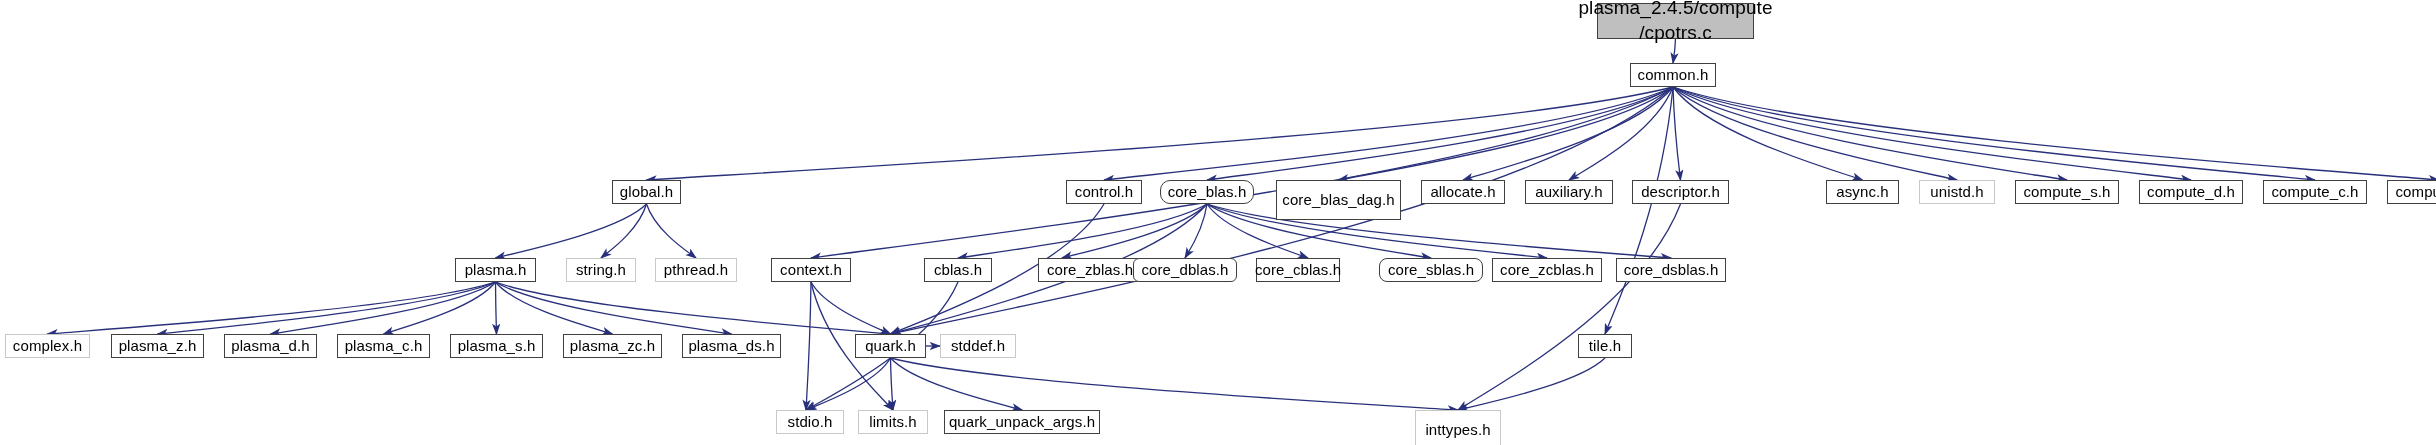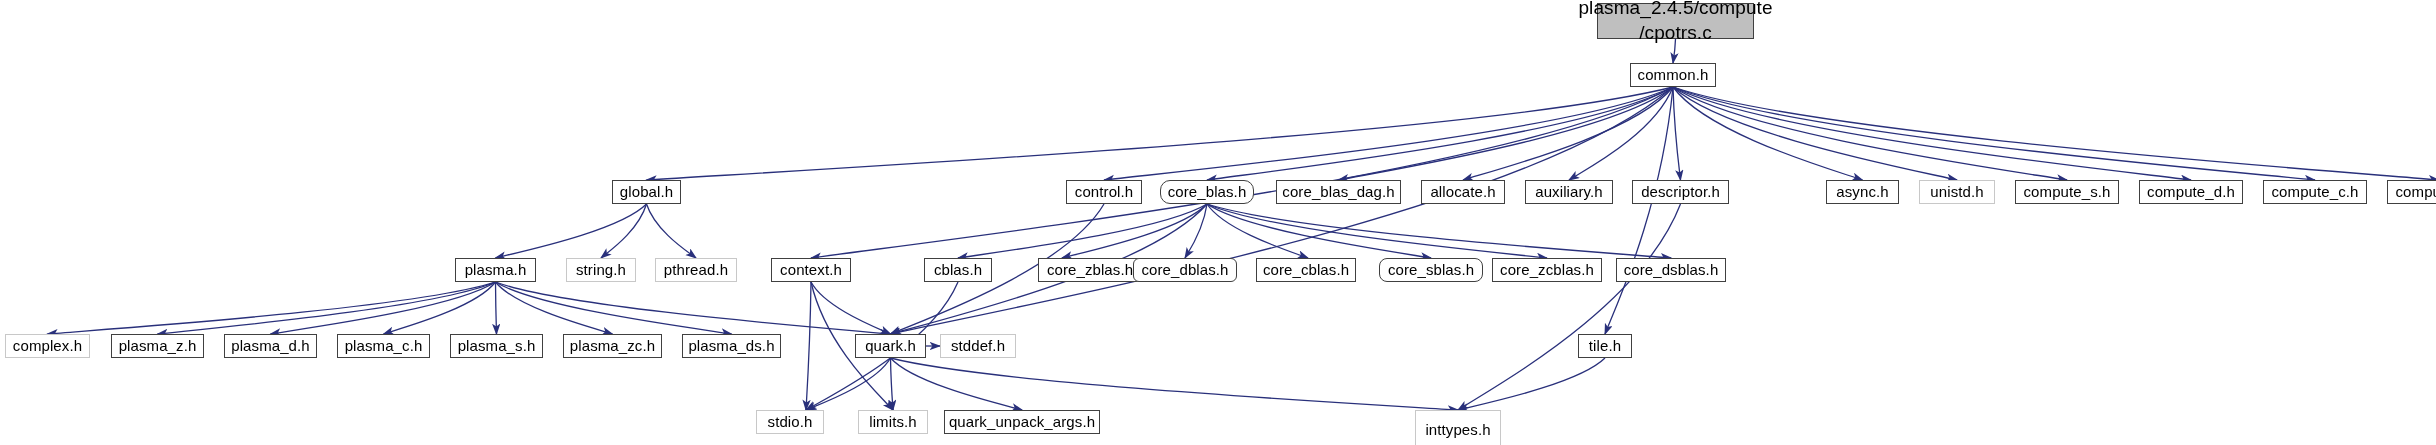--- a/index.html
+++ b/index.html
@@ -109,48 +109,48 @@
       <path d="M890.5,358 C992.65,384 1355.85,403.5 1458,410" fill="none" stroke="#29307b" stroke-width="1.3" marker-end="url(#ah)"></path>
       <path d="M1680.5,204 C1640.45,307 1498.05,384.25 1458,410" fill="none" stroke="#29307b" stroke-width="1.3" marker-end="url(#ah)"></path>
       <path d="M1605,358 C1578.54,384 1484.46,403.5 1458,410" fill="none" stroke="#29307b" stroke-width="1.3" marker-end="url(#ah)"></path>
     </svg>
 <div class="node root" style="left: 1597px; top: 3px; width: 157px; height: 36px;">plasma_2.4.5/compute
 /cpotrs.c</div>
     <div class="node" style="left: 1630px; top: 63px; width: 86px; height: 24px;">common.h</div>
     <div class="node" style="left: 612px; top: 180px; width: 69px; height: 24px;">global.h</div>
     <div class="node" style="left: 1066px; top: 180px; width: 76px; height: 24px;">control.h</div>
     <div class="node" style="left: 1160px; top: 180px; width: 94px; height: 24px; border-radius: 10px;">core_blas.h</div>
-    <div class="node" style="left: 1276px; top: 180px; width: 125px; height: 24px;">core_blas_dag.h</div>
+    <div class="node" style="left: 1276px; top: 180px; width: 125px; height: 40px;">core_blas_dag.h</div>
     <div class="node" style="left: 1421px; top: 180px; width: 84px; height: 24px;">allocate.h</div>
     <div class="node" style="left: 1525px; top: 180px; width: 88px; height: 24px;">auxiliary.h</div>
     <div class="node" style="left: 1632px; top: 180px; width: 97px; height: 24px;">descriptor.h</div>
     <div class="node" style="left: 1826px; top: 180px; width: 73px; height: 24px;">async.h</div>
     <div class="node ext" style="left: 1919px; top: 180px; width: 76px; height: 24px;">unistd.h</div>
     <div class="node" style="left: 2015px; top: 180px; width: 104px; height: 24px;">compute_s.h</div>
     <div class="node" style="left: 2139px; top: 180px; width: 104px; height: 24px;">compute_d.h</div>
     <div class="node" style="left: 2263px; top: 180px; width: 104px; height: 24px;">compute_c.h</div>
     <div class="node" style="left: 2387px; top: 180px; width: 104px; height: 24px;">compute_z.h</div>
     <div class="node" style="left: 455px; top: 258px; width: 81px; height: 24px;">plasma.h</div>
     <div class="node ext" style="left: 566px; top: 258px; width: 70px; height: 24px;">string.h</div>
     <div class="node ext" style="left: 655px; top: 258px; width: 82px; height: 24px;">pthread.h</div>
     <div class="node" style="left: 771px; top: 258px; width: 80px; height: 24px;">context.h</div>
     <div class="node" style="left: 924px; top: 258px; width: 68px; height: 24px;">cblas.h</div>
     <div class="node" style="left: 1010px; top: 258px; width: 104px; height: 24px; margin-left: 28px;">core_zblas.h</div>
     <div class="node" style="left: 1133px; top: 258px; width: 104px; height: 24px; border-radius: 6px;">core_dblas.h</div>
-    <div class="node" style="left: 1256px; top: 258px; width: 100px; height: 24px;">core_cblas.h</div>
+    <div class="node" style="left: 1256px; top: 258px; width: 84px; height: 24px;">core_cblas.h</div>
     <div class="node" style="left: 1379px; top: 258px; width: 104px; height: 24px; border-radius: 8px;">core_sblas.h</div>
     <div class="node" style="left: 1492px; top: 258px; width: 110px; height: 24px;">core_zcblas.h</div>
     <div class="node" style="left: 1616px; top: 258px; width: 110px; height: 24px;">core_dsblas.h</div>
     <div class="node ext" style="left: 5px; top: 334px; width: 85px; height: 24px;">complex.h</div>
     <div class="node" style="left: 111px; top: 334px; width: 93px; height: 24px;">plasma_z.h</div>
     <div class="node" style="left: 224px; top: 334px; width: 93px; height: 24px;">plasma_d.h</div>
     <div class="node" style="left: 337px; top: 334px; width: 93px; height: 24px;">plasma_c.h</div>
     <div class="node" style="left: 450px; top: 334px; width: 93px; height: 24px;">plasma_s.h</div>
     <div class="node" style="left: 563px; top: 334px; width: 99px; height: 24px;">plasma_zc.h</div>
     <div class="node" style="left: 682px; top: 334px; width: 99px; height: 24px;">plasma_ds.h</div>
     <div class="node" style="left: 855px; top: 334px; width: 71px; height: 24px;">quark.h</div>
     <div class="node ext" style="left: 940px; top: 334px; width: 76px; height: 24px;">stddef.h</div>
     <div class="node" style="left: 1578px; top: 334px; width: 54px; height: 24px;">tile.h</div>
-    <div class="node ext" style="left: 756px; top: 410px; width: 68px; height: 24px;">stdio.h</div>
+    <div class="node ext" style="left: 776px; top: 410px; width: 68px; height: 24px;">stdio.h</div>
     <div class="node ext" style="left: 858px; top: 410px; width: 70px; height: 24px;">limits.h</div>
     <div class="node" style="left: 944px; top: 410px; width: 156px; height: 24px;">quark_unpack_args.h</div>
     <div class="node ext" style="left: 1415px; top: 410px; width: 86px; height: 40px;">inttypes.h</div>
   </div>
 
 </body></html>

